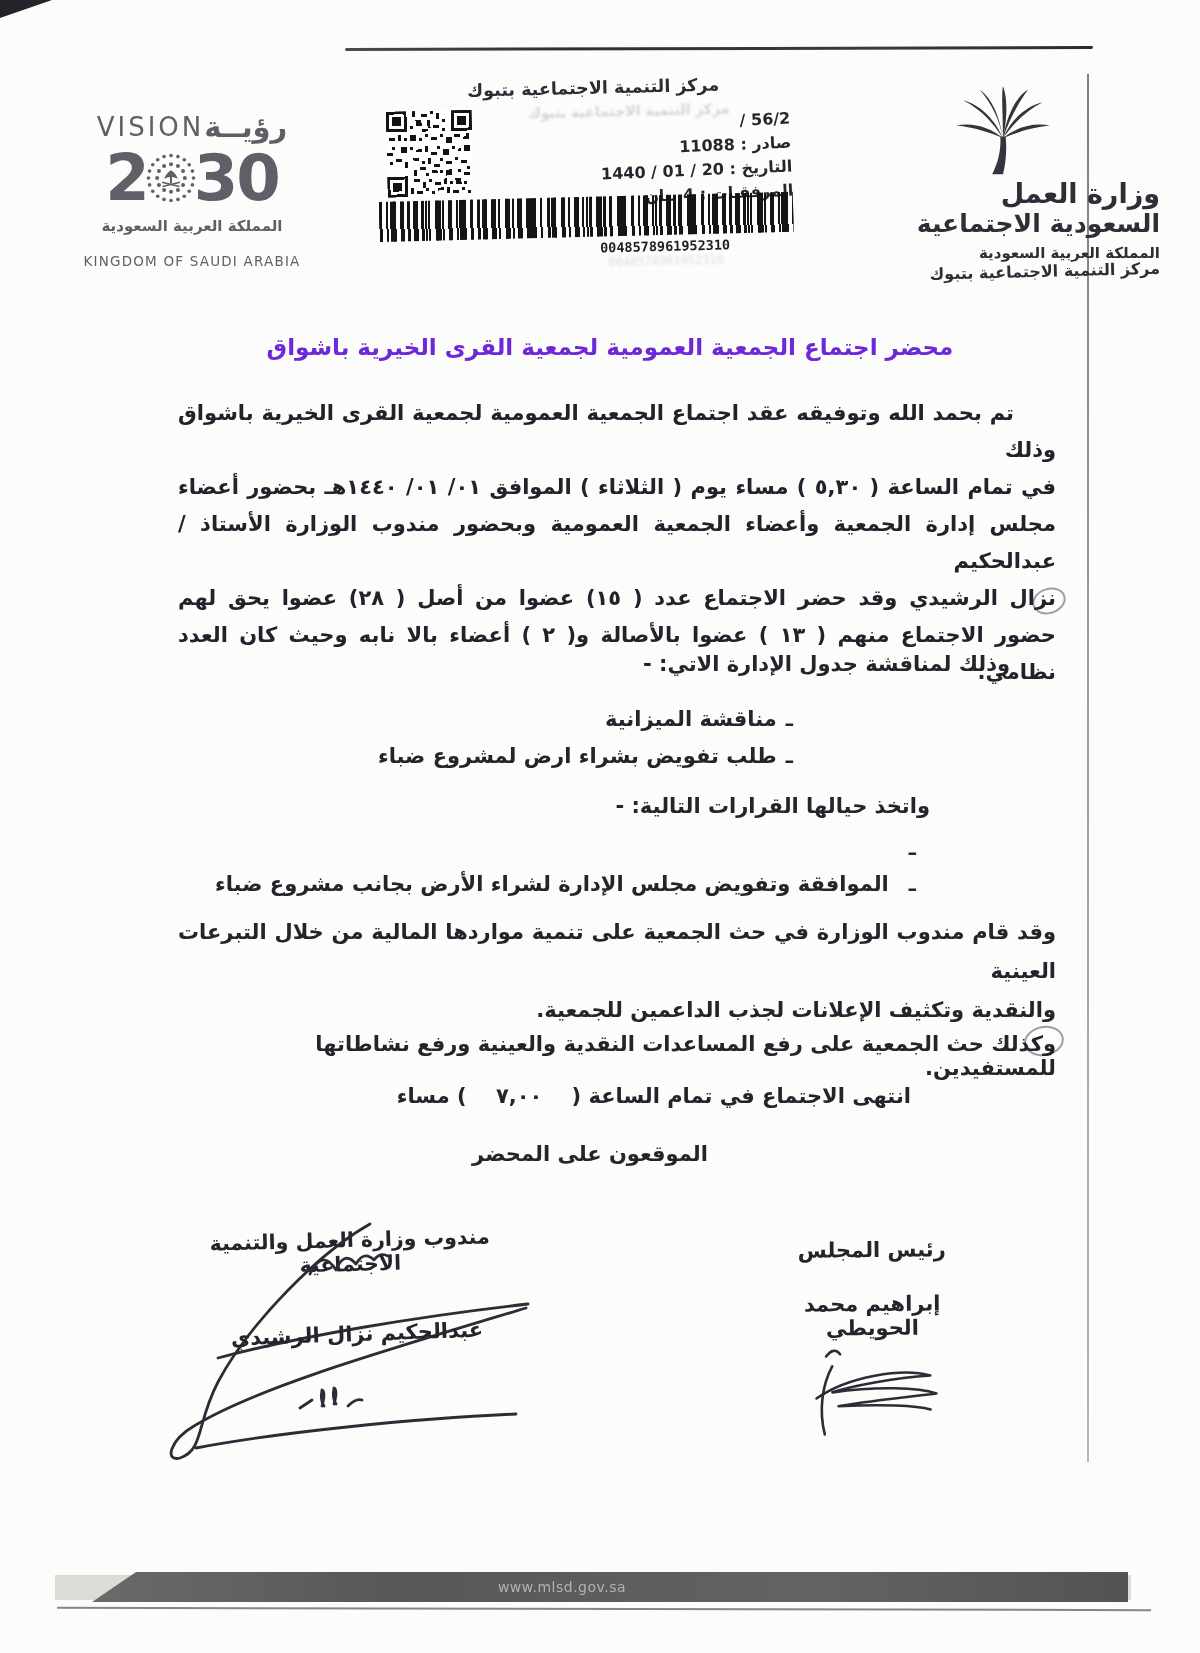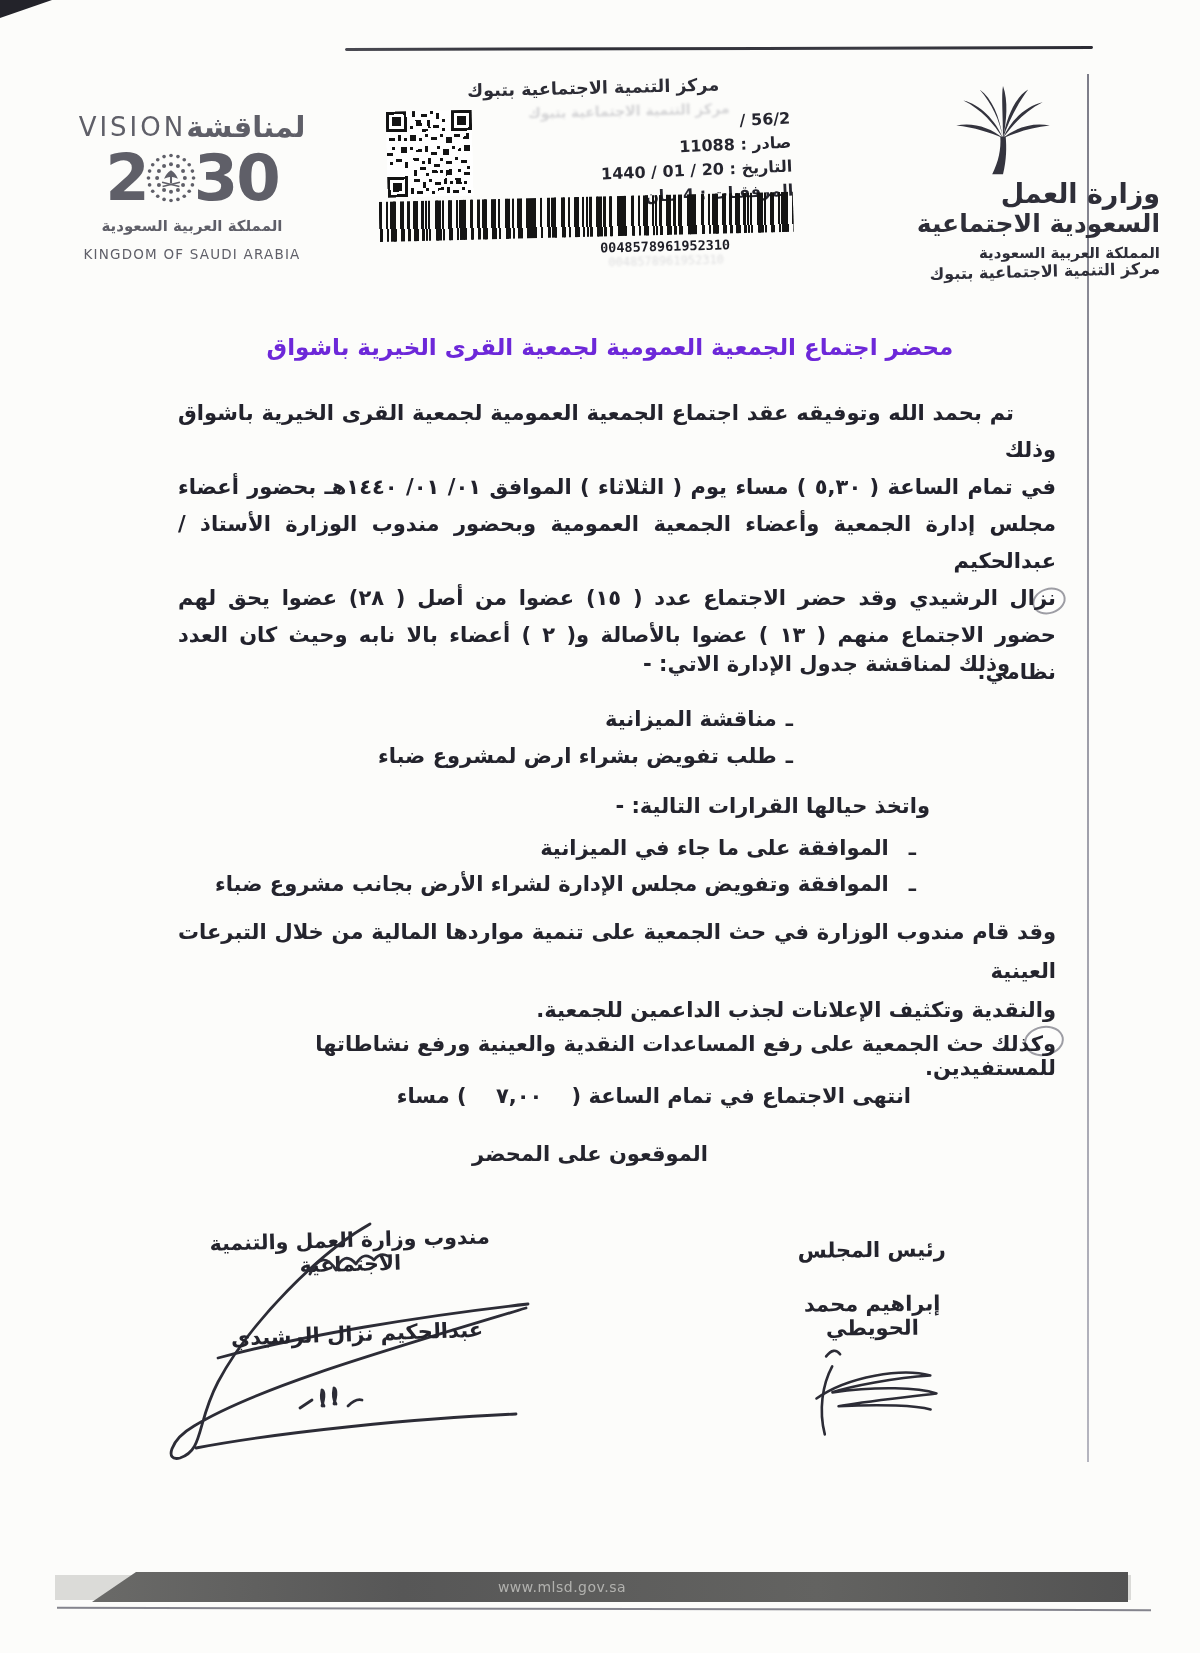--- a/index.html
+++ b/index.html
@@ -23,21 +23,21 @@
 
   
   .vision{position:absolute;left:80px;top:110px;width:224px;text-align:center;color:#5f5f68;}
   .v-row1{display:flex;justify-content:center;align-items:center;gap:0;}
   .v-en{font-size:26px;letter-spacing:3px;font-weight:400;}
   .v-ar{font-size:29px;font-weight:700;}
   .v-year{display:flex;justify-content:center;align-items:center;font-size:64px;font-weight:700;
           line-height:1;letter-spacing:-2px;margin-top:2px;}
   .v-orn{margin:0 -3px;}
   .v-k-ar{font-size:15px;font-weight:700;margin-top:7px;}
-  .v-k-en{font-size:13.5px;letter-spacing:1.2px;font-weight:500;margin-top:11px;}
+  .v-k-en{font-size:13.5px;letter-spacing:1.2px;font-weight:500;margin-top:18px;}
 
   
   .stamp{position:absolute;left:350px;top:58px;width:460px;height:215px;transform:rotate(-1.4deg);}
   .stamp-name{position:absolute;left:115px;top:20px;width:260px;text-align:center;
     font-size:17.5px;font-weight:700;color:#2c2c35;}
   .stamp-ghost{position:absolute;left:150px;top:46px;width:260px;text-align:center;
     font-size:14px;font-weight:700;color:#8a8a93;opacity:.35;filter:blur(1px);}
   .qr{position:absolute;left:37px;top:49px;width:86px;height:86px;}
   .stamp-lines{position:absolute;right:18px;top:56px;width:260px;text-align:right;
     font-size:16px;font-weight:700;line-height:24px;color:#26262f;transform:rotate(-1deg);}
@@ -117,21 +117,21 @@
 
   <div class="corner-mark"></div>
   <div class="top-line"></div>
   <div class="right-line"></div>
   <div class="hole hole-1"></div>
   <div class="hole hole-2"></div>
 
   <div class="vision">
     <div class="v-row1">
       <span class="v-en">VISION</span>
-      <span class="v-ar ar">لمناقشة</span>
+      <span class="v-ar ar">رؤيــة</span>
     </div>
     <div class="v-year">
       <span>2</span>
       <svg class="v-orn" width="52" height="52" viewBox="0 0 60 60">
         <g fill="#5f5f68">
           <circle cx="56" cy="30" r="2.1"></circle>
             <circle cx="54.7" cy="38" r="2.1"></circle>
             <circle cx="51" cy="45.3" r="2.1"></circle>
           <circle cx="45.3" cy="51" r="2.1"></circle>
             <circle cx="38" cy="54.7" r="2.1"></circle>
@@ -317,21 +317,20 @@
     <div class="a-item ar">
       <span>ـ</span>
       <span>طلب تفويض بشراء ارض لمشروع ضباء</span>
     </div>
   </div>
 
   <div class="dec-h ar">واتخذ حيالها القرارات التالية: -</div>
   <div class="decs">
     <div class="d-item ar">
       <span>ـ</span>
-      <span>الموافقة على ما جاء في الميزانية</span>
     </div>
     <div class="d-item ar">
       <span>ـ</span>
       <span>الموافقة وتفويض مجلس الإدارة لشراء الأرض بجانب مشروع ضباء</span>
     </div>
   </div>
 
   <div class="note ar">
     <div class="jline">وقد قام مندوب الوزارة في حث الجمعية على تنمية مواردها المالية من خلال التبرعات العينية</div>
     <div class="lastline">والنقدية وتكثيف الإعلانات لجذب الداعمين للجمعية.</div>

